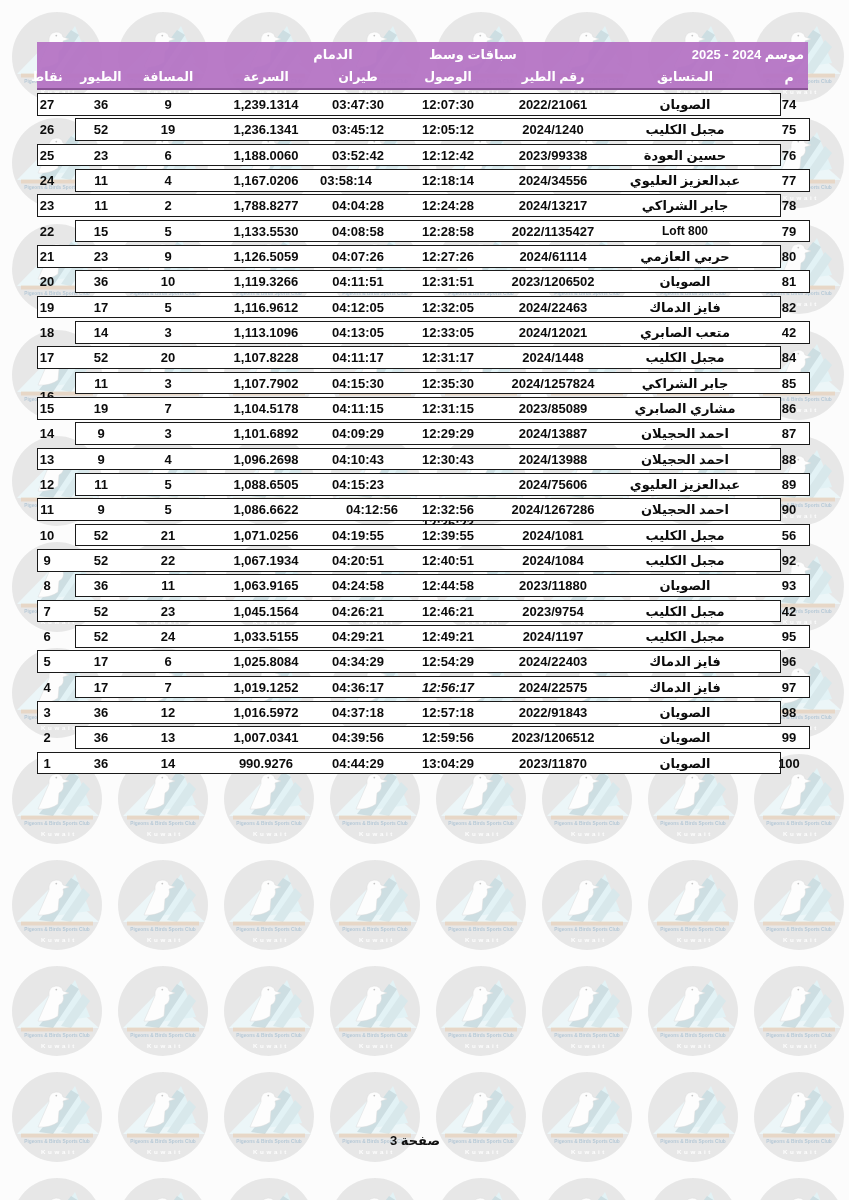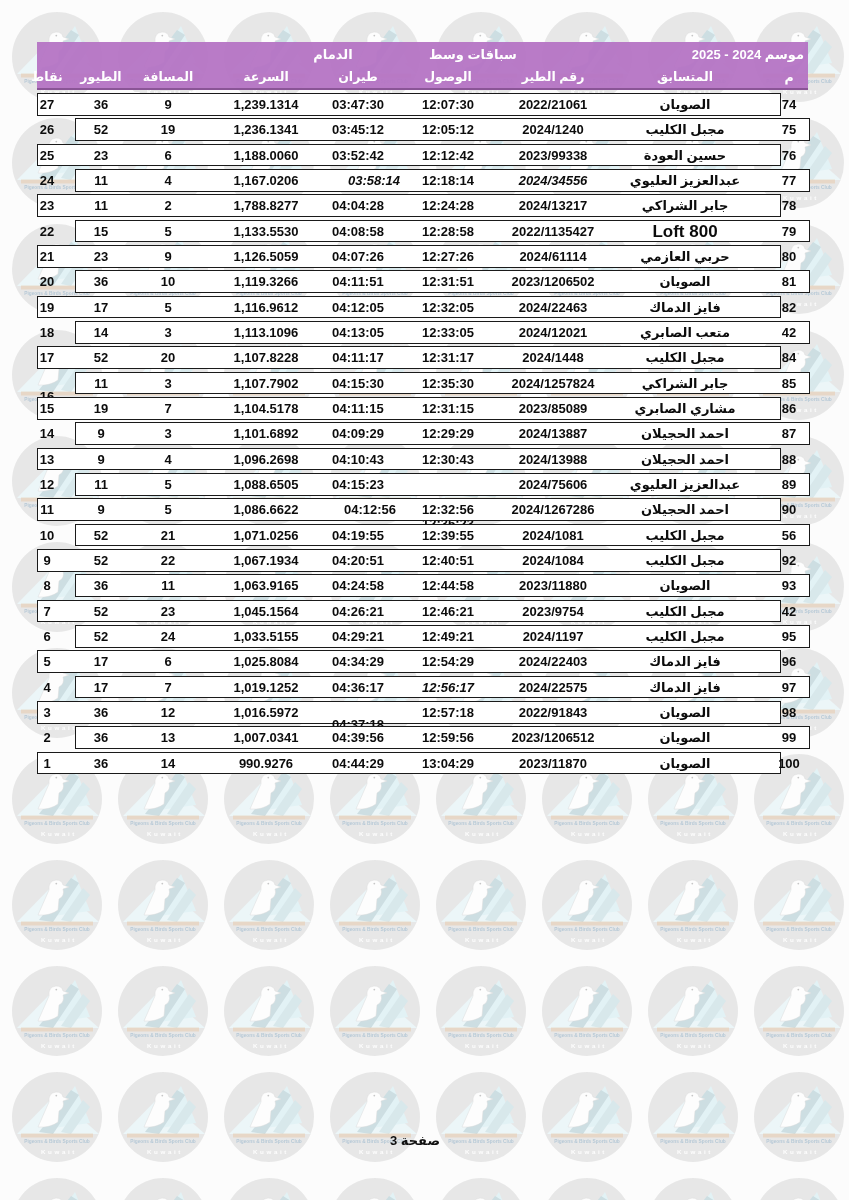--- a/index.html
+++ b/index.html
@@ -31,21 +31,21 @@
   
   .rowbox {
     position:absolute; background:#ffffff;
     border:1.6px solid #1a1a1a; height:22.8px;
   }
   .cell {
     position:absolute; height:23px; line-height:23px;
     font-weight:bold; font-size:13px; color:#0c0c0c;
     text-align:center; white-space:nowrap;
   }
-  .cell.latin-name { font-size:17px; }
+  .cell.latin-name { font-size:12px; }
   
   #footer {
     position:absolute; left:360px; top:1133px; width:110px;
     text-align:center; direction:rtl;
     font-size:13px; font-weight:600; color:#111;
   }
 </style>
 </head>
 <body>
 
@@ -1350,23 +1350,23 @@
     <div class="cell" style="left: 318px; width: 80px; top: 143.66px;">03:52:42</div>
     <div class="cell" style="left: 400px; width: 96px; top: 143.66px;">12:12:42</div>
     <div class="cell" style="left: 488px; width: 130px; top: 143.66px;">2023/99338</div>
     <div class="cell" style="left: 605px; width: 160px; top: 143.66px; direction: rtl;">حسين العودة</div>
     <div class="cell" style="left: 761px; width: 56px; top: 143.66px;">76</div>
     <div class="rowbox" style="top: 168.99px; border-color: rgb(26, 26, 26); left: 75px; width: 735px;"></div>
     <div class="cell" style="left: 19px; width: 56px; top: 168.99px;">24</div>
     <div class="cell" style="left: 73px; width: 56px; top: 168.99px;">11</div>
     <div class="cell" style="left: 128px; width: 80px; top: 168.99px;">4</div>
     <div class="cell" style="left: 206px; width: 120px; top: 168.99px;">1,167.0206</div>
-    <div class="cell" style="left: 334px; width: 80px; top: 168.99px; font-style: italic;">03:58:14</div>
+    <div class="cell" style="left: 306px; width: 80px; top: 168.99px;">03:58:14</div>
     <div class="cell" style="left: 400px; width: 96px; top: 168.99px;">12:18:14</div>
-    <div class="cell" style="left: 488px; width: 130px; top: 168.99px; font-style: italic;">2024/34556</div>
+    <div class="cell" style="left: 488px; width: 130px; top: 168.99px;">2024/34556</div>
     <div class="cell" style="left: 605px; width: 160px; top: 168.99px; direction: rtl;">عبدالعزيز العليوي</div>
     <div class="cell" style="left: 761px; width: 56px; top: 168.99px;">77</div>
     <div class="rowbox" style="top: 194.32px; border-color: rgb(26, 26, 26); left: 37px; width: 744px;"></div>
     <div class="cell" style="left: 19px; width: 56px; top: 194.32px;">23</div>
     <div class="cell" style="left: 73px; width: 56px; top: 194.32px;">11</div>
     <div class="cell" style="left: 128px; width: 80px; top: 194.32px;">2</div>
     <div class="cell" style="left: 206px; width: 120px; top: 194.32px;">1,788.8277</div>
     <div class="cell" style="left: 318px; width: 80px; top: 194.32px;">04:04:28</div>
     <div class="cell" style="left: 400px; width: 96px; top: 194.32px;">12:24:28</div>
     <div class="cell" style="left: 488px; width: 130px; top: 194.32px;">2024/13217</div>
@@ -1480,21 +1480,21 @@
     <div class="cell" style="left: 318px; width: 80px; top: 472.95px;">04:15:23</div>
     <div class="cell" style="left: 400px; width: 96px; top: 496px; margin-top: 16px;">12:35:23</div>
     <div class="cell" style="left: 488px; width: 130px; top: 472.95px;">2024/75606</div>
     <div class="cell" style="left: 605px; width: 160px; top: 472.95px; direction: rtl;">عبدالعزيز العليوي</div>
     <div class="cell" style="left: 761px; width: 56px; top: 472.95px;">89</div>
     <div class="rowbox" style="top: 498.28px; border-color: rgb(26, 26, 26); left: 37px; width: 744px;"></div>
     <div class="cell" style="left: 19px; width: 56px; top: 498.28px;">11</div>
     <div class="cell" style="left: 73px; width: 56px; top: 498.28px;">9</div>
     <div class="cell" style="left: 128px; width: 80px; top: 498.28px;">5</div>
     <div class="cell" style="left: 206px; width: 120px; top: 498.28px;">1,086.6622</div>
-    <div class="cell" style="left: 330px; width: 80px; top: 498.28px;">04:12:56</div>
+    <div class="cell" style="left: 318px; width: 80px; top: 498.28px; text-align: right;">04:12:56</div>
     <div class="cell" style="left: 400px; width: 96px; top: 498.28px;">12:32:56</div>
     <div class="cell" style="left: 488px; width: 130px; top: 498.28px;">2024/1267286</div>
     <div class="cell" style="left: 605px; width: 160px; top: 498.28px; direction: rtl;">احمد الحجيلان</div>
     <div class="cell" style="left: 761px; width: 56px; top: 498.28px;">90</div>
     <div class="rowbox" style="top: 523.61px; border-color: rgb(26, 26, 26); left: 75px; width: 735px;"></div>
     <div class="cell" style="left: 19px; width: 56px; top: 523.61px;">10</div>
     <div class="cell" style="left: 73px; width: 56px; top: 523.61px;">52</div>
     <div class="cell" style="left: 128px; width: 80px; top: 523.61px;">21</div>
     <div class="cell" style="left: 206px; width: 120px; top: 523.61px;">1,071.0256</div>
     <div class="cell" style="left: 318px; width: 80px; top: 523.61px;">04:19:55</div>
@@ -1560,21 +1560,21 @@
     <div class="cell" style="left: 318px; width: 80px; top: 675.59px;">04:36:17</div>
     <div class="cell" style="left: 400px; width: 96px; top: 675.59px; font-style: italic;">12:56:17</div>
     <div class="cell" style="left: 488px; width: 130px; top: 675.59px;">2024/22575</div>
     <div class="cell" style="left: 605px; width: 160px; top: 675.59px; direction: rtl;">فايز الدماك</div>
     <div class="cell" style="left: 761px; width: 56px; top: 675.59px;">97</div>
     <div class="rowbox" style="top: 700.92px; border-color: rgb(26, 26, 26); left: 37px; width: 744px;"></div>
     <div class="cell" style="left: 19px; width: 56px; top: 700.92px;">3</div>
     <div class="cell" style="left: 73px; width: 56px; top: 700.92px;">36</div>
     <div class="cell" style="left: 128px; width: 80px; top: 700.92px;">12</div>
     <div class="cell" style="left: 206px; width: 120px; top: 700.92px;">1,016.5972</div>
-    <div class="cell" style="left: 318px; width: 80px; top: 700.92px; margin-top: 12px;">04:37:18</div>
+    <div class="cell" style="left: 318px; width: 80px; top: 700.92px;">04:37:18</div>
     <div class="cell" style="left: 400px; width: 96px; top: 700.92px;">12:57:18</div>
     <div class="cell" style="left: 488px; width: 130px; top: 700.92px;">2022/91843</div>
     <div class="cell" style="left: 605px; width: 160px; top: 700.92px; direction: rtl;">الصويان</div>
     <div class="cell" style="left: 761px; width: 56px; top: 700.92px;">98</div>
     <div class="rowbox" style="top: 726.25px; border-color: rgb(26, 26, 26); left: 75px; width: 735px;"></div>
     <div class="cell" style="left: 19px; width: 56px; top: 726.25px;">2</div>
     <div class="cell" style="left: 73px; width: 56px; top: 726.25px;">36</div>
     <div class="cell" style="left: 128px; width: 80px; top: 726.25px;">13</div>
     <div class="cell" style="left: 206px; width: 120px; top: 726.25px;">1,007.0341</div>
     <div class="cell" style="left: 318px; width: 80px; top: 726.25px;">04:39:56</div>

